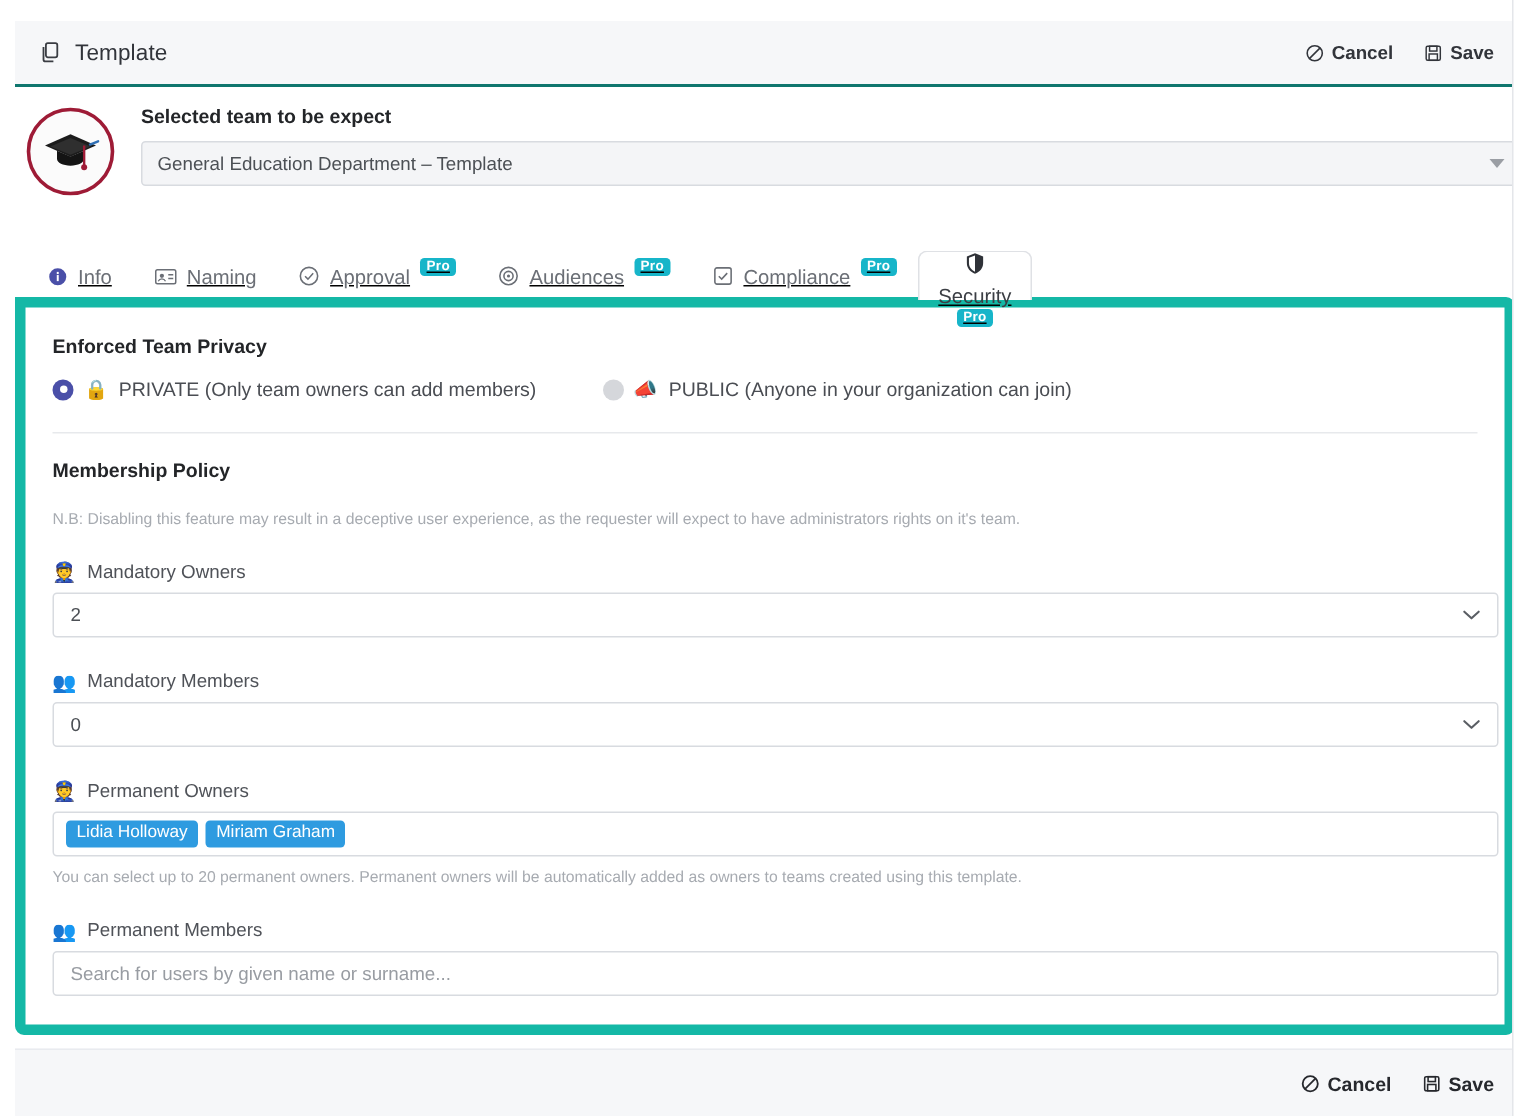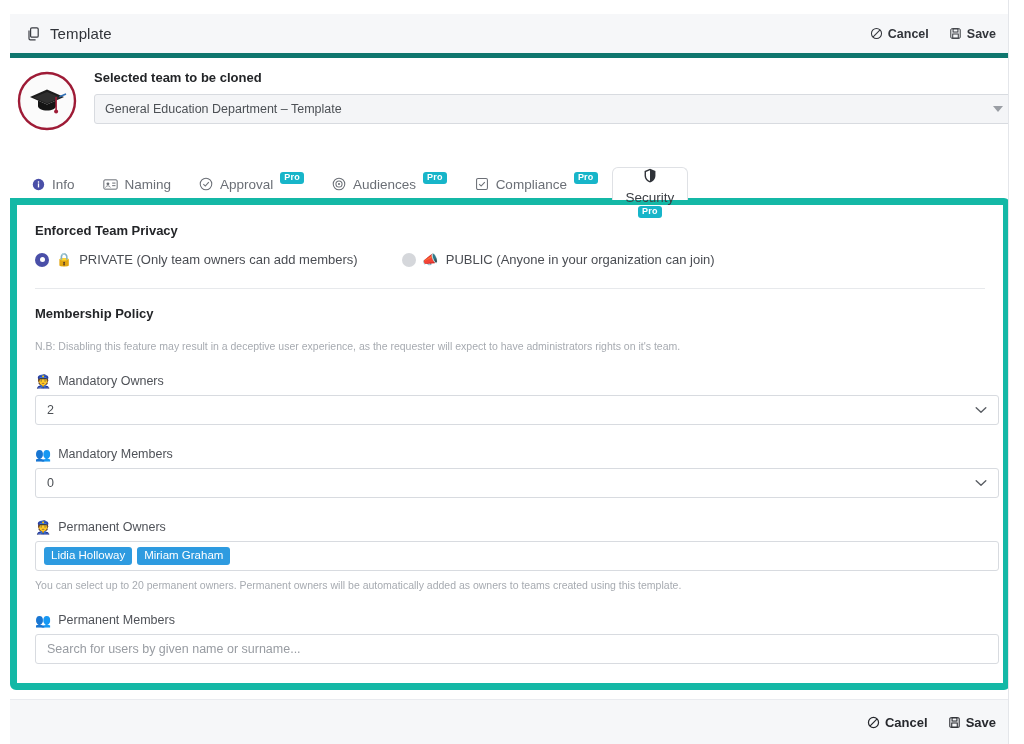--- a/index.html
+++ b/index.html
@@ -17,21 +17,21 @@
     height: 744px;
     background: #ffffff;
   }
 
   
   .topbar {
     position: absolute;
     left: 10px; top: 14px;
     width: 1000px; height: 44px;
     background: #f6f7f9;
-    border-bottom: 5px solid #0f766e;
+    border-bottom: 2px solid #0f766e;
     display: flex;
     align-items: center;
     padding: 0 14px 0 16px;
   }
   .topbar-title {
     display: flex; align-items: center; gap: 8px;
     font-size: 15px; color: #31343a; letter-spacing: .1px;
   }
   .topbar-actions {
     margin-left: auto;
@@ -83,20 +83,21 @@
     border-top: 6px solid #9a9ea4;
   }
 
   
   .tabs {
     position: absolute;
     left: 10px; top: 166px;
     width: 1000px; height: 33px;
     display: flex; align-items: stretch;
     padding-left: 8px;
+    text-decoration: underline;
   }
   .tab {
     display: flex; align-items: center; gap: 7px;
     padding: 0 13px;
     font-size: 13.5px;
     color: #6b6f76;
     cursor: pointer;
     border: 1px solid transparent;
     border-bottom: none;
     position: relative;
@@ -287,21 +288,21 @@
           <path d="M31 19.5 L48 27 L31 34.5 L14 27 Z" fill="#1c1c1c"></path>
           <path d="M31 22 L44.5 27.6 L31 33.2 L17.5 27.6 Z" fill="#2f2f2f"></path>
           <path d="M22 30.5 v5.4 c0 2.6 4 4.6 9 4.6 s9-2 9-4.6 v-5.4 l-9 3.9 z" fill="#141414"></path>
           <rect x="39.3" y="27" width="1.6" height="13.5" fill="#9e1b36"></rect>
           <circle cx="40.1" cy="41.5" r="2" fill="#9e1b36"></circle>
           <path d="M44 26.4 L49.4 24.2" stroke="#2f6fb5" stroke-width="1.6" stroke-linecap="round"></path>
         </g>
       </svg>
     </div>
     <div class="team-fields">
-      <div class="team-label">Selected team to be cloned</div>
+      <div class="team-label">Selected team to be expect</div>
       <div class="team-select">
         <span>General Education Department – Template</span>
         <span class="caret"></span>
       </div>
     </div>
   </div>
 
   <div class="tabs">
 
     <div class="tab">

